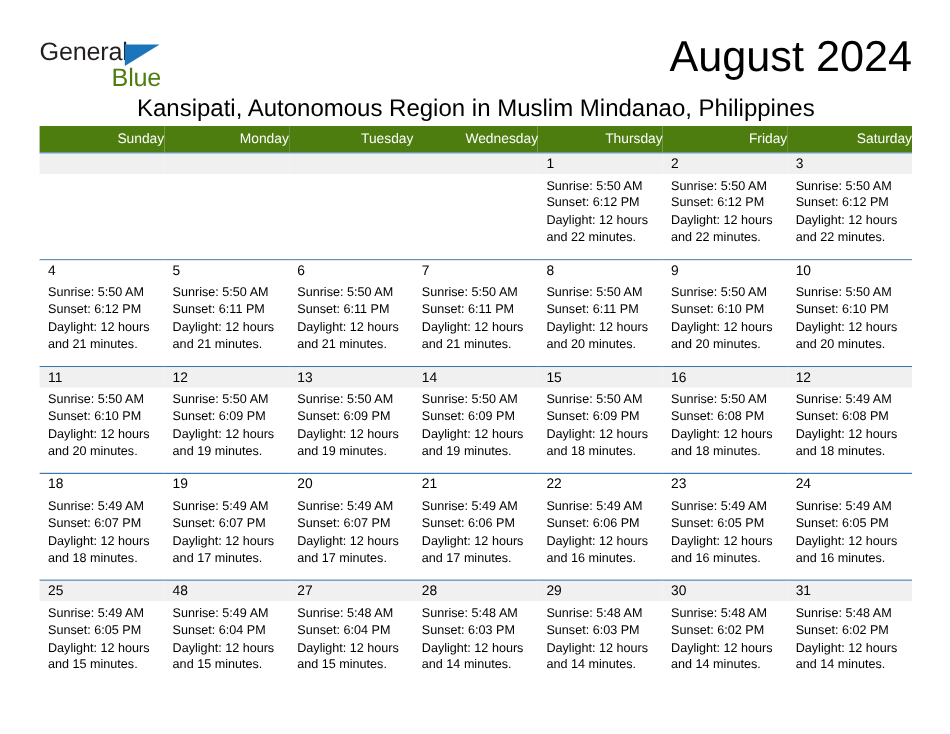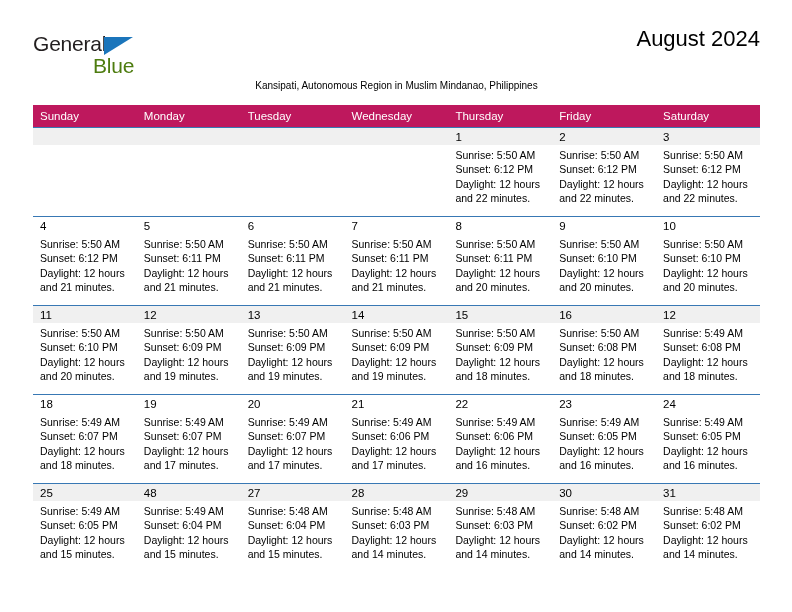--- a/index.html
+++ b/index.html
@@ -60,51 +60,51 @@
     top: 22px;
     font-size: 21px;
     letter-spacing: -0.2px;
     color: #4d7c0f;
     font-family: "Liberation Sans", sans-serif;
   }
   .title {
     position: absolute;
     right: 0;
     top: 0;
-    font-size: 22px;
+    font-size: 36px;
     color: #000;
     white-space: nowrap;
     font-family: "Liberation Sans", sans-serif;
   }
   .subtitle {
     position: absolute;
     left: 33px;
     top: 80px;
     width: 727px;
     text-align: center;
-    font-size: 10px;
+    font-size: 20px;
     color: #000;
     white-space: nowrap;
   }
 
   
   .calendar {
     position: absolute;
     left: 33px;
     top: 105px;
     width: 727px;
     border-collapse: collapse;
     table-layout: fixed;
   }
   .calendar th {
-    background: #be185d;
+    background: #4d7c0f;
     color: #ffffff;
     font-size: 11.5px;
     font-weight: normal;
-    text-align: left;
+    text-align: right;
     padding: 5px 0 5px 7px;
     height: 11px;
     border: none;
   }
   .calendar td {
     vertical-align: top;
     padding: 0;
     border: none;
     height: 89px;
     width: 103.857px;

